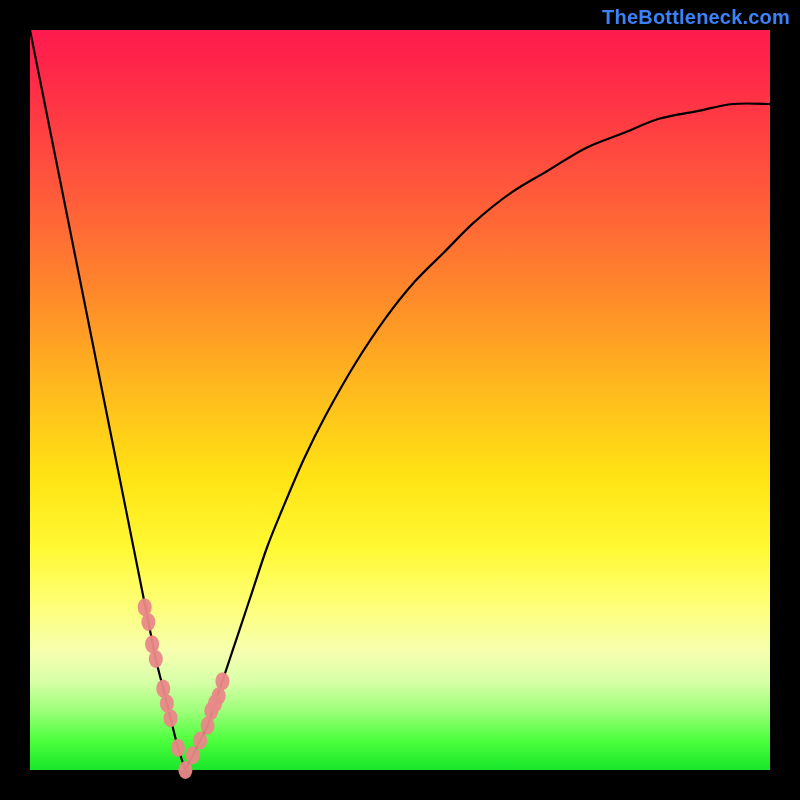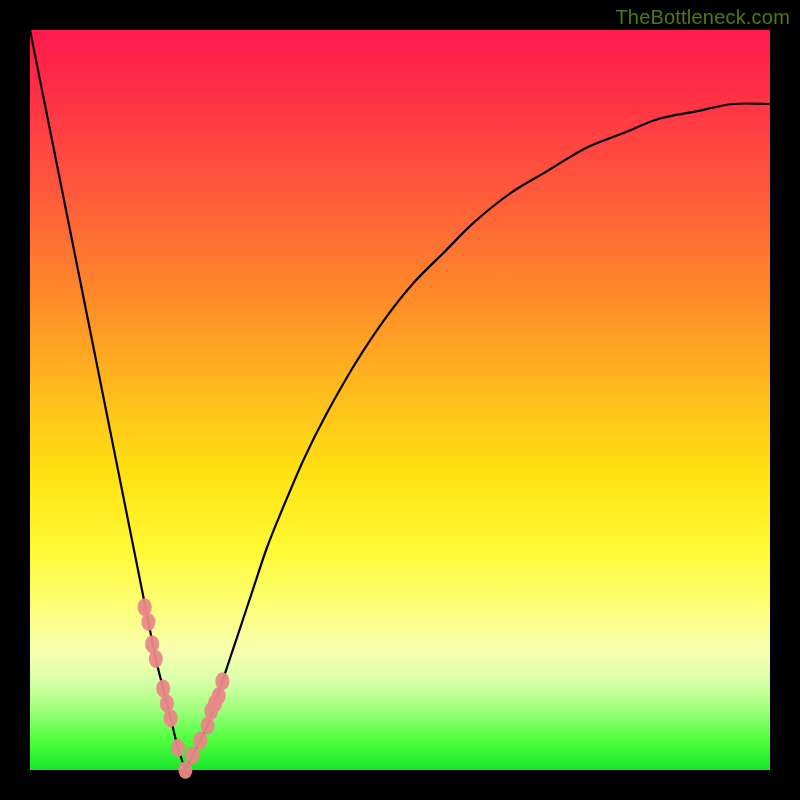--- a/index.html
+++ b/index.html
@@ -38,23 +38,23 @@
       #d8ffa8 88%,
       #9dff7a 92%,
       #4dff3d 96%,
       #17e62a 100%
     );
   }
   .attribution {
     position: absolute;
     top: 6px;
     right: 10px;
-    color: #4d7c0f;
+    color: #3b82f6;
     font-size: 20px;
-    font-weight: 400;
+    font-weight: 700;
     letter-spacing: 0.2px;
     user-select: none;
   }
   svg.curve {
     position: absolute;
     left: 0;
     top: 0;
     width: 740px;
     height: 740px;
     overflow: visible;

